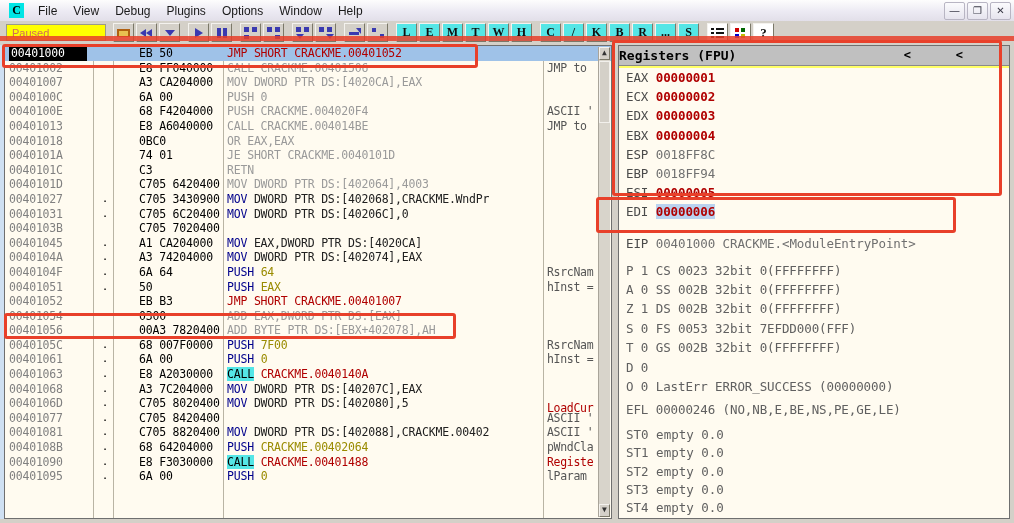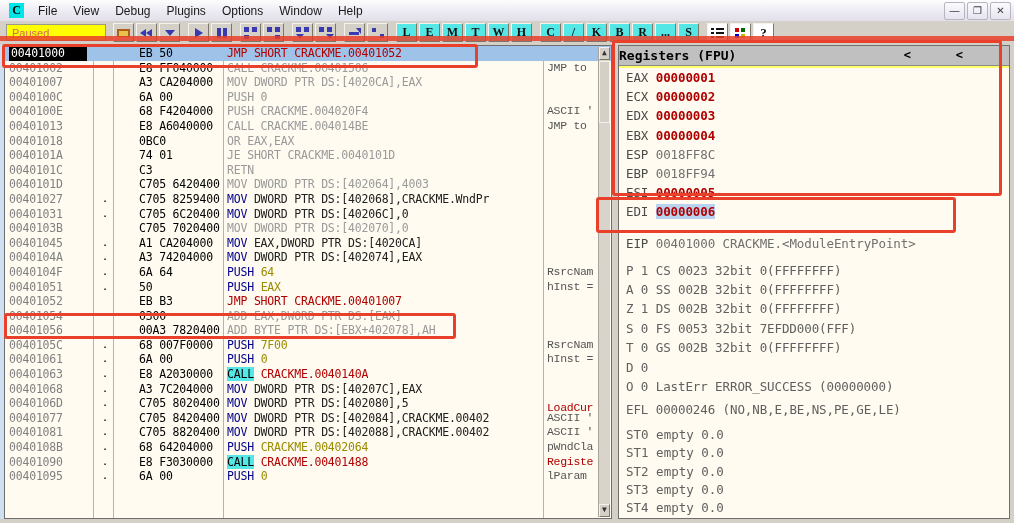--- a/index.html
+++ b/index.html
@@ -67,21 +67,21 @@
     left:4px;top:45px;width:608px;height:474px;
     border:1px solid #6f6f6f;box-sizing:border-box;background:#fffbf0;
   }
   .row{height:14.6px;line-height:14.6px;font-size:11.5px;white-space:nowrap;position:relative;}
   .rowsel{background:#9fc2e8;}
   .c-addr{position:absolute;left:4px;width:78px;color:#808080;letter-spacing:-0.2px;}
   .c-addr.hot{color:#ffffff;background:#000000;padding:0 2px;left:4px;width:74px;}
   .c-mark{position:absolute;left:92px;width:16px;color:#000;text-align:center;font-size:11px;}
   .c-hex{position:absolute;left:112px;width:100px;color:#000;letter-spacing:-0.2px;margin-left:22px;}
   .c-asm{position:absolute;left:222px;width:310px;letter-spacing:-0.2px;}
-  .c-cmt{position:absolute;left:542px;width:64px;color:#555;letter-spacing:-0.3px;font-family:Liberation Mono, monospace;}
+  .c-cmt{position:absolute;left:542px;width:64px;color:#555;letter-spacing:-0.3px;}
   .vline{position:absolute;top:0;bottom:0;width:1px;background:#b9b4a4;}
 
   .gutter{position:absolute;left:0;top:45px;width:5px;height:474px;background:#cfe0f2;}
 
   
   .k-gray{color:#9a9a9a;}
   .k-blue{color:#00008b;}
   .k-dark{color:#202020;}
   .k-red{color:#b00000;}
   .k-olive{color:#9a8b00;}
@@ -327,36 +327,35 @@
         <div class="row">
           <span class="c-addr">0040101D</span>
           <span class="c-mark"></span>
           <span class="c-hex">C705 6420400</span>
           <span class="c-asm k-gray">MOV DWORD PTR DS:[402064],4003</span>
           <span class="c-cmt"></span>
         </div>
         <div class="row">
           <span class="c-addr">00401027</span>
           <span class="c-mark">.</span>
-          <span class="c-hex">C705 8259400</span>
+          <span class="c-hex">C705 3430900</span>
           <span class="c-asm"><span class="k-blue">MOV</span><span class="k-dark"> DWORD PTR DS:[402068],CRACKME.WndPr</span></span>
           <span class="c-cmt"></span>
         </div>
         <div class="row">
           <span class="c-addr">00401031</span>
           <span class="c-mark">.</span>
           <span class="c-hex">C705 6C20400</span>
           <span class="c-asm"><span class="k-blue">MOV</span><span class="k-dark"> DWORD PTR DS:[40206C],0</span></span>
           <span class="c-cmt"></span>
         </div>
         <div class="row">
           <span class="c-addr">0040103B</span>
           <span class="c-mark"></span>
           <span class="c-hex">C705 7020400</span>
-          <span class="c-asm k-gray">MOV DWORD PTR DS:[402070],0</span>
           <span class="c-cmt"></span>
         </div>
         <div class="row">
           <span class="c-addr">00401045</span>
           <span class="c-mark">.</span>
           <span class="c-hex">A1 CA204000</span>
           <span class="c-asm"><span class="k-blue">MOV</span><span class="k-dark"> EAX,DWORD PTR DS:[4020CA]</span></span>
           <span class="c-cmt"></span>
         </div>
         <div class="row">
@@ -433,21 +432,20 @@
           <span class="c-addr">0040106D</span>
           <span class="c-mark">.</span>
           <span class="c-hex">C705 8020400</span>
           <span class="c-asm"><span class="k-blue">MOV</span><span class="k-dark"> DWORD PTR DS:[402080],5</span></span>
           <span class="c-cmt"></span>
         </div>
         <div class="row">
           <span class="c-addr">00401077</span>
           <span class="c-mark">.</span>
           <span class="c-hex">C705 8420400</span>
-          <span class="c-asm"><span class="k-blue">MOV</span><span class="k-dark"> DWORD PTR DS:[402084],CRACKME.00402</span></span>
           <span class="c-cmt">ASCII '</span>
         </div>
         <div class="row">
           <span class="c-addr">00401081</span>
           <span class="c-mark">.</span>
           <span class="c-hex">C705 8820400</span>
           <span class="c-asm"><span class="k-blue">MOV</span><span class="k-dark"> DWORD PTR DS:[402088],CRACKME.00402</span></span>
           <span class="c-cmt">ASCII '</span>
         </div>
         <div class="row">

